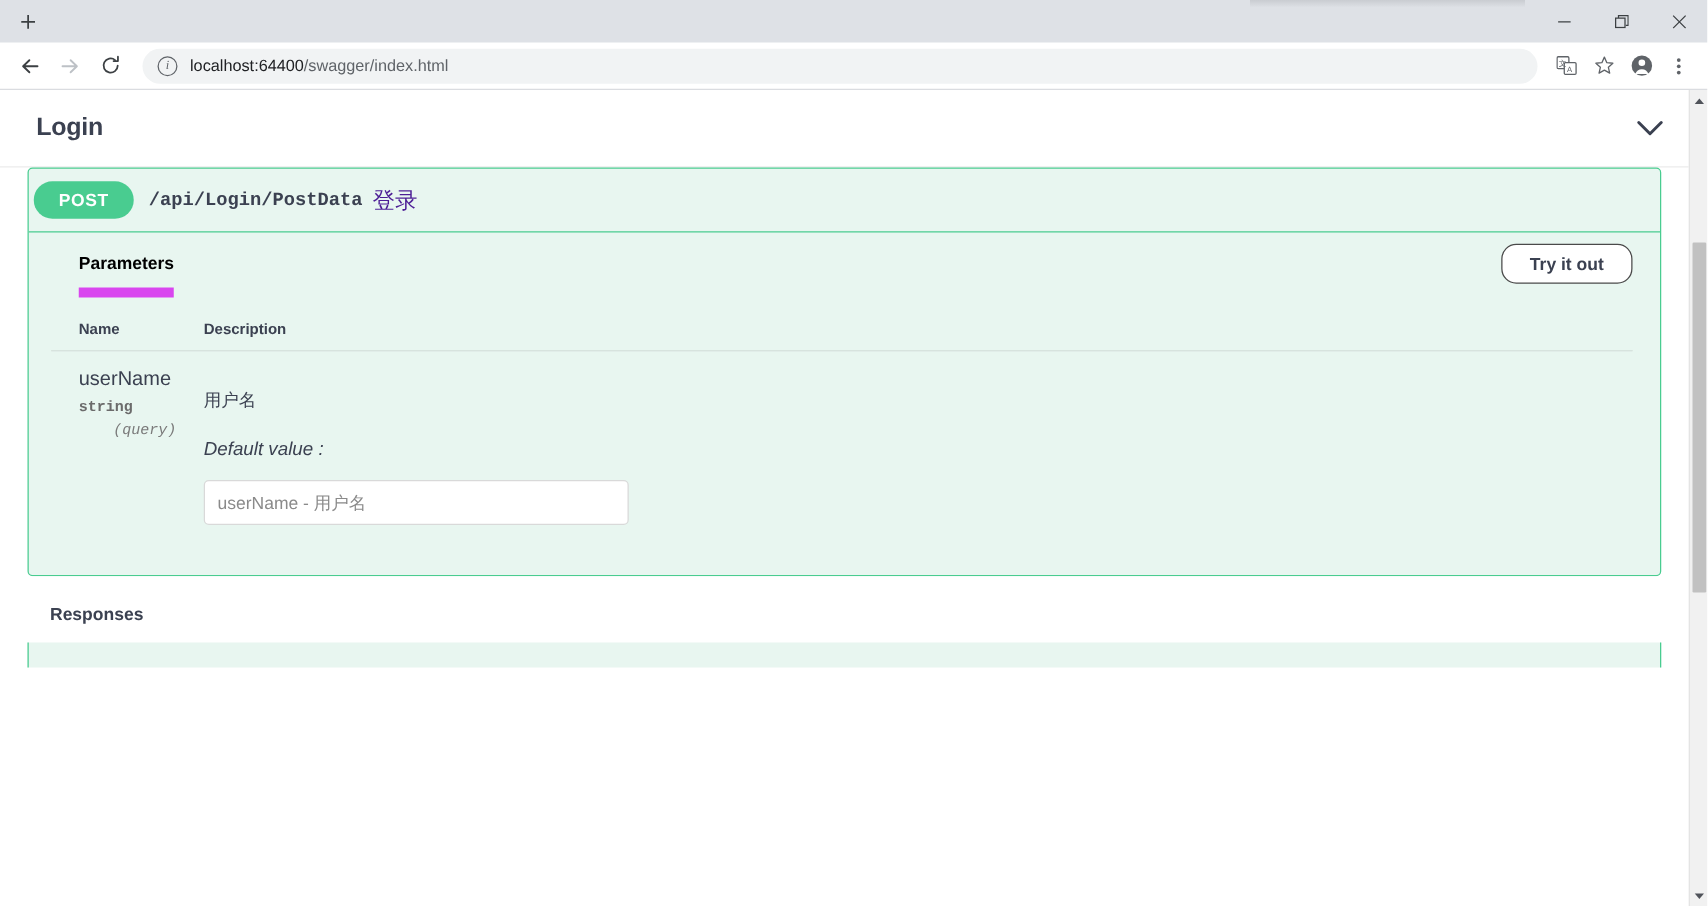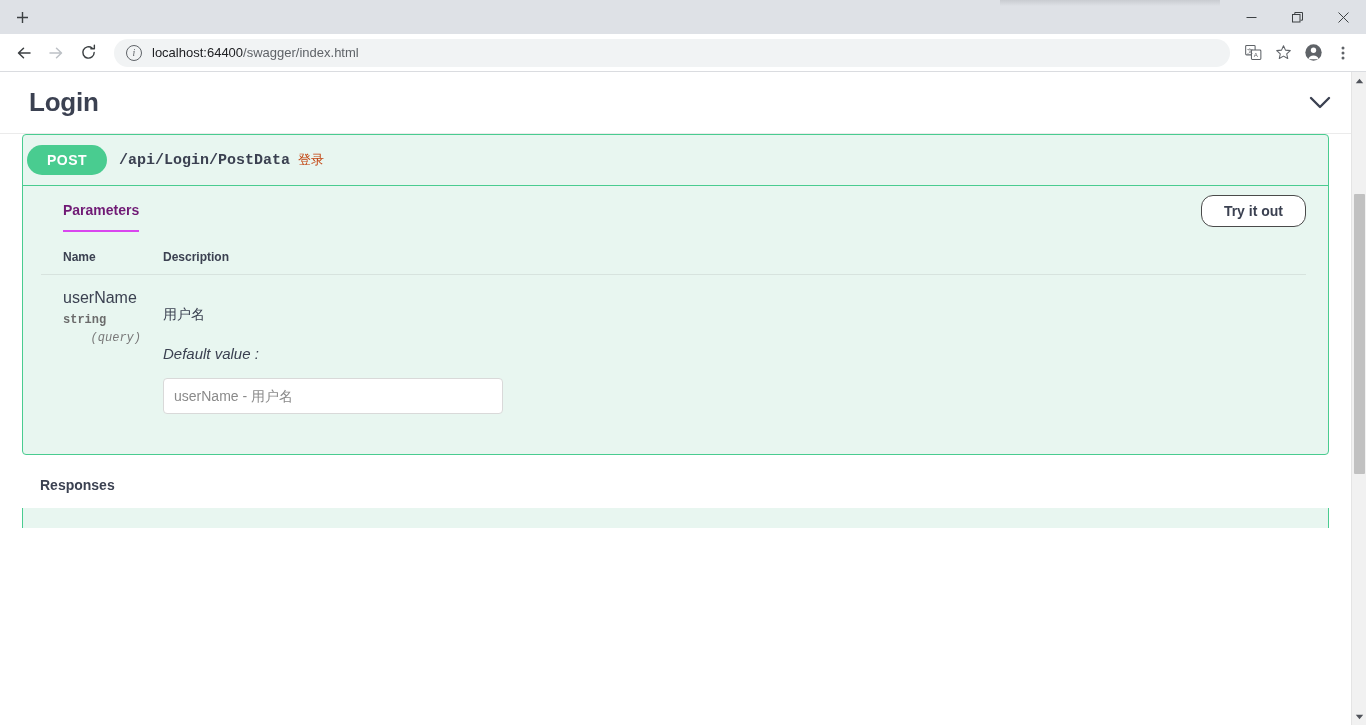--- a/index.html
+++ b/index.html
@@ -153,21 +153,21 @@
 
   
   .opblock-tag-section { padding: 0; }
   .opblock-tag {
     height: 62px;
     display: flex; align-items: center;
     padding: 0 20px 0 29px;
     border-bottom: 1px solid #ebebeb;
   }
   .opblock-tag h3 {
-    font-size: 26px;
+    font-size: 20px;
     font-weight: bold;
     color: #3b4151;
     font-family: "Liberation Sans", sans-serif;
     letter-spacing: -0.2px;
   }
   .opblock-tag .spacer { flex: 1; }
   .chev { color: #3b4151; display: flex; align-items: center; }
 
   .opblock {
     margin: 0 22px 0 22px;
@@ -195,37 +195,37 @@
   }
   .op-path {
     margin-left: 12px;
     font-family: "Liberation Mono", monospace;
     font-size: 15px;
     font-weight: bold;
     color: #3b4151;
   }
   .op-desc {
     margin-left: 8px;
-    font-size: 13px;
-    color: #c2410c;
+    font-size: 18px;
+    color: #4c1d95;
   }
 
   .opblock-body { padding: 0; }
 
   .tabs-row {
     display: flex; align-items: flex-start;
     padding: 16px 22px 0 18px;
     position: relative;
   }
   .tab-params {
     font-size: 14px;
     font-weight: bold;
-    color: #701a75;
+    color: #000000;
     padding: 0 0 12px 0;
-    border-bottom: 2px solid #d946ef;
+    border-bottom: 8px solid #d946ef;
     margin-left: 22px;
   }
   .tabs-row .spacer { flex: 1; }
   .tryout-btn {
     background: #ffffff;
     border: 1px solid #4a4a4a;
     border-radius: 12px;
     color: #3b4151;
     font-size: 14px;
     font-weight: bold;

